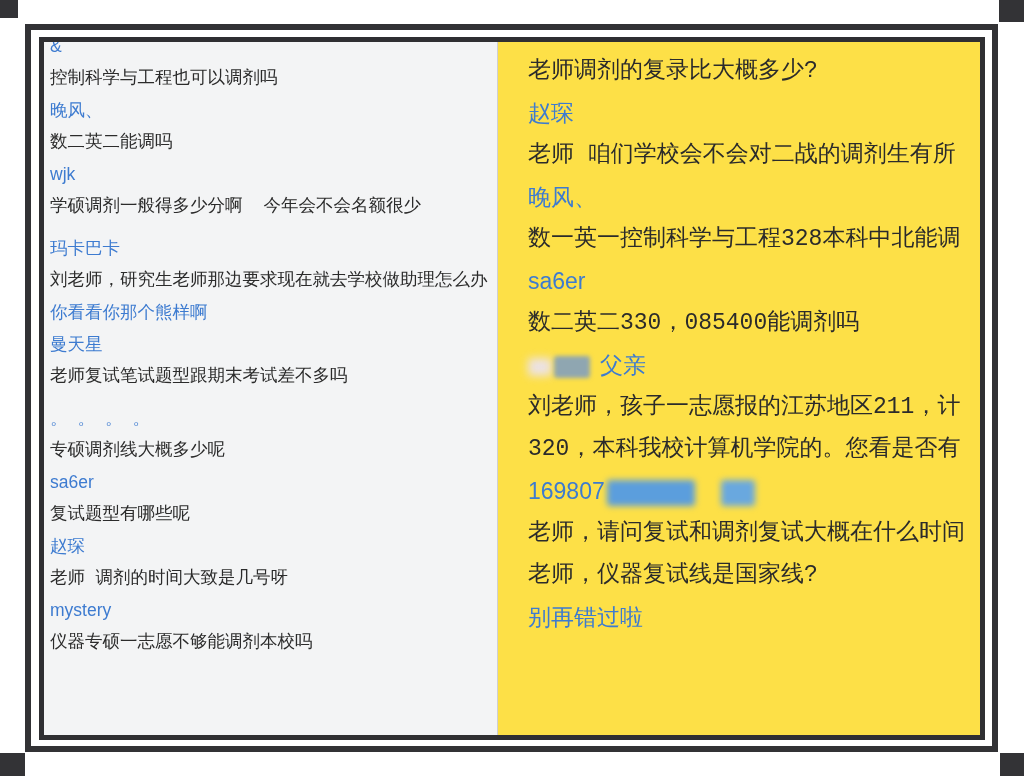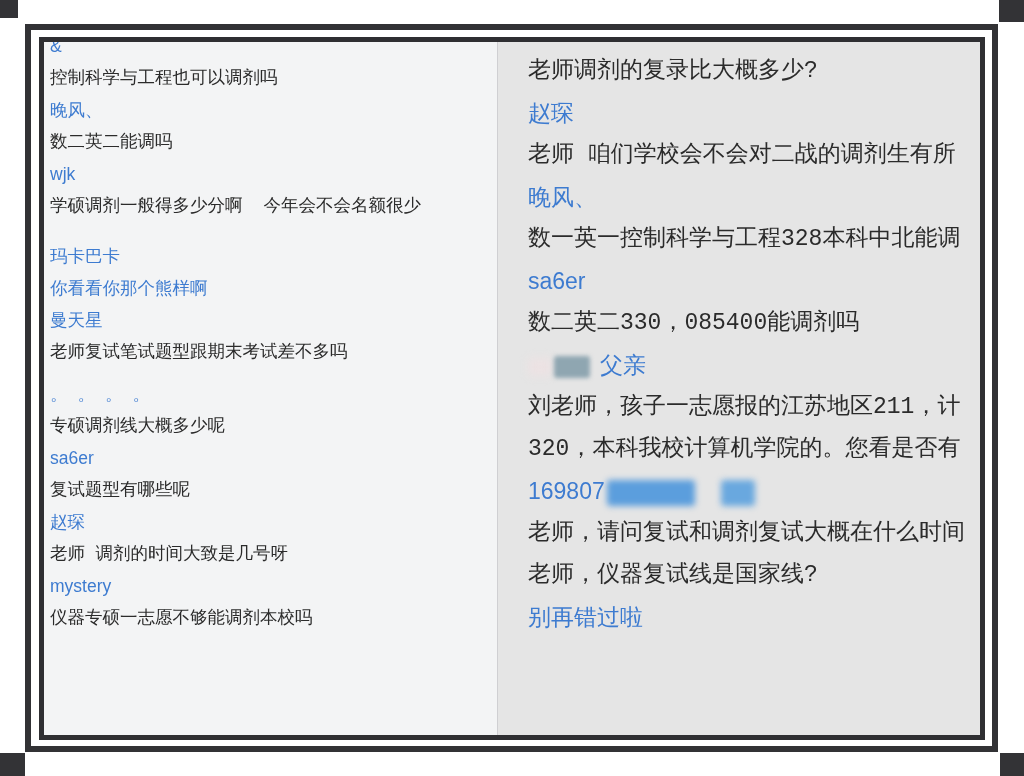--- a/index.html
+++ b/index.html
@@ -39,26 +39,26 @@
     padding:0 0 0 6px;
     overflow:hidden;
   }
   .panel-left .line{
     font-size:17.5px;
     line-height:32px;
     white-space:pre-wrap;
     word-break:break-all;
   }
   .panel-left .line.first{margin-top:-12px;}
-  .panel-left .line.gap-lg{margin-top:18px;}
+  .panel-left .line.gap-lg{margin-top:10px;}
   .panel-left .line.gap-md{margin-top:10px;}
   
   .panel-right{
     flex:1;
-    background:#e5e5e5;
+    background:#fde047;
     padding:8px 0 0 30px;
     overflow:hidden;
   }
   .panel-right .line{
     font-size:23px;
     line-height:42px;
     white-space:nowrap;
     overflow:visible;
   }
   .user{color:#3d7bd0;}
@@ -86,20 +86,21 @@
   <div class="frame-inner">
 
     <div class="panel-left">
       <div class="line user first">&amp;</div>
       <div class="line msg">控制科学与工程也可以调剂吗</div>
       <div class="line user">晚风、</div>
       <div class="line msg">数二英二能调吗</div>
       <div class="line user">wjk</div>
       <div class="line msg">学硕调剂一般得多少分啊  今年会不会名额很少</div>
       <div class="line user gap-lg">玛卡巴卡</div>
+      <div class="line msg">刘老师，研究生老师那边要求现在就去学校做助理怎么办</div>
       <div class="line user">你看看你那个熊样啊</div>
       <div class="line user">曼天星</div>
       <div class="line msg">老师复试笔试题型跟期末考试差不多吗</div>
       <div class="line user dots-user gap-md">。。。。</div>
       <div class="line msg">专硕调剂线大概多少呢</div>
       <div class="line user">sa6er</div>
       <div class="line msg">复试题型有哪些呢</div>
       <div class="line user">赵琛</div>
       <div class="line msg">老师 调剂的时间大致是几号呀</div>
       <div class="line user">mystery</div>

